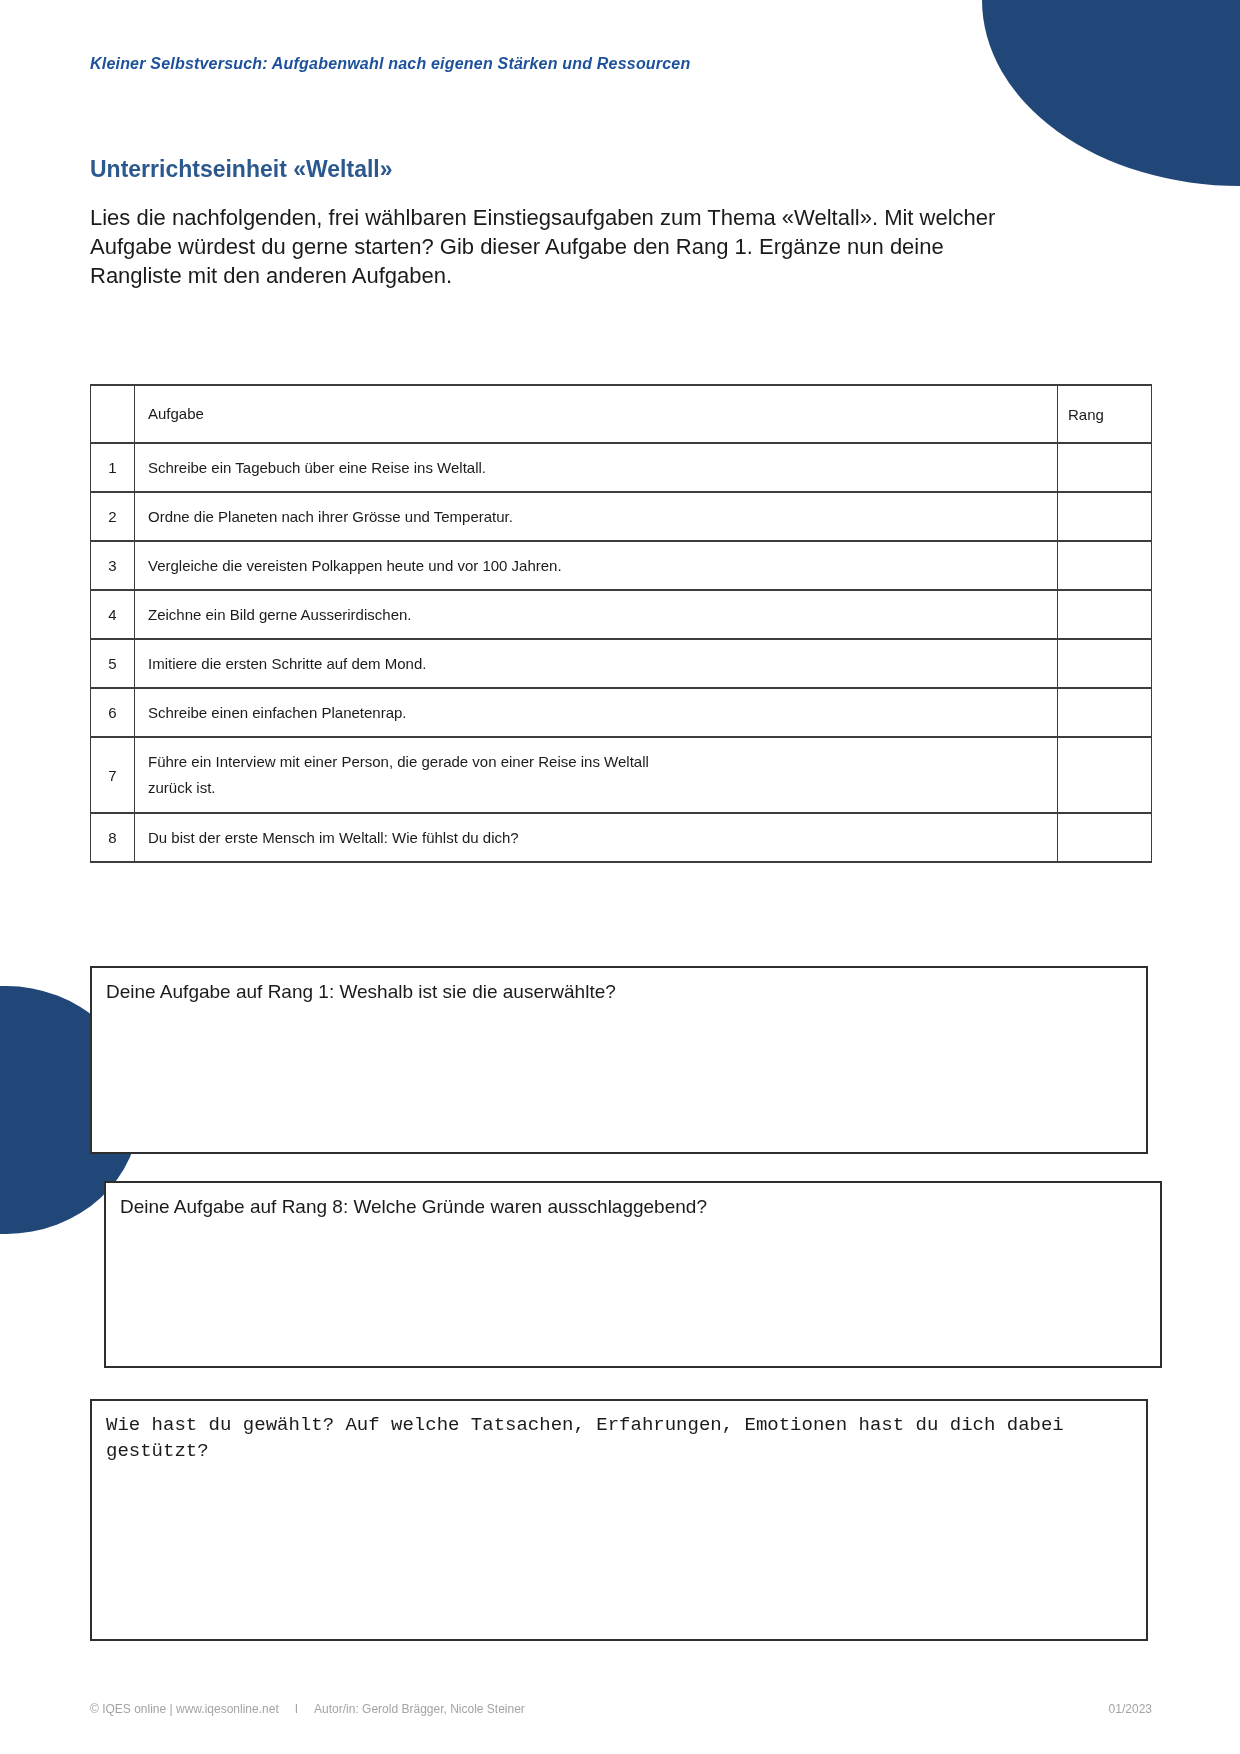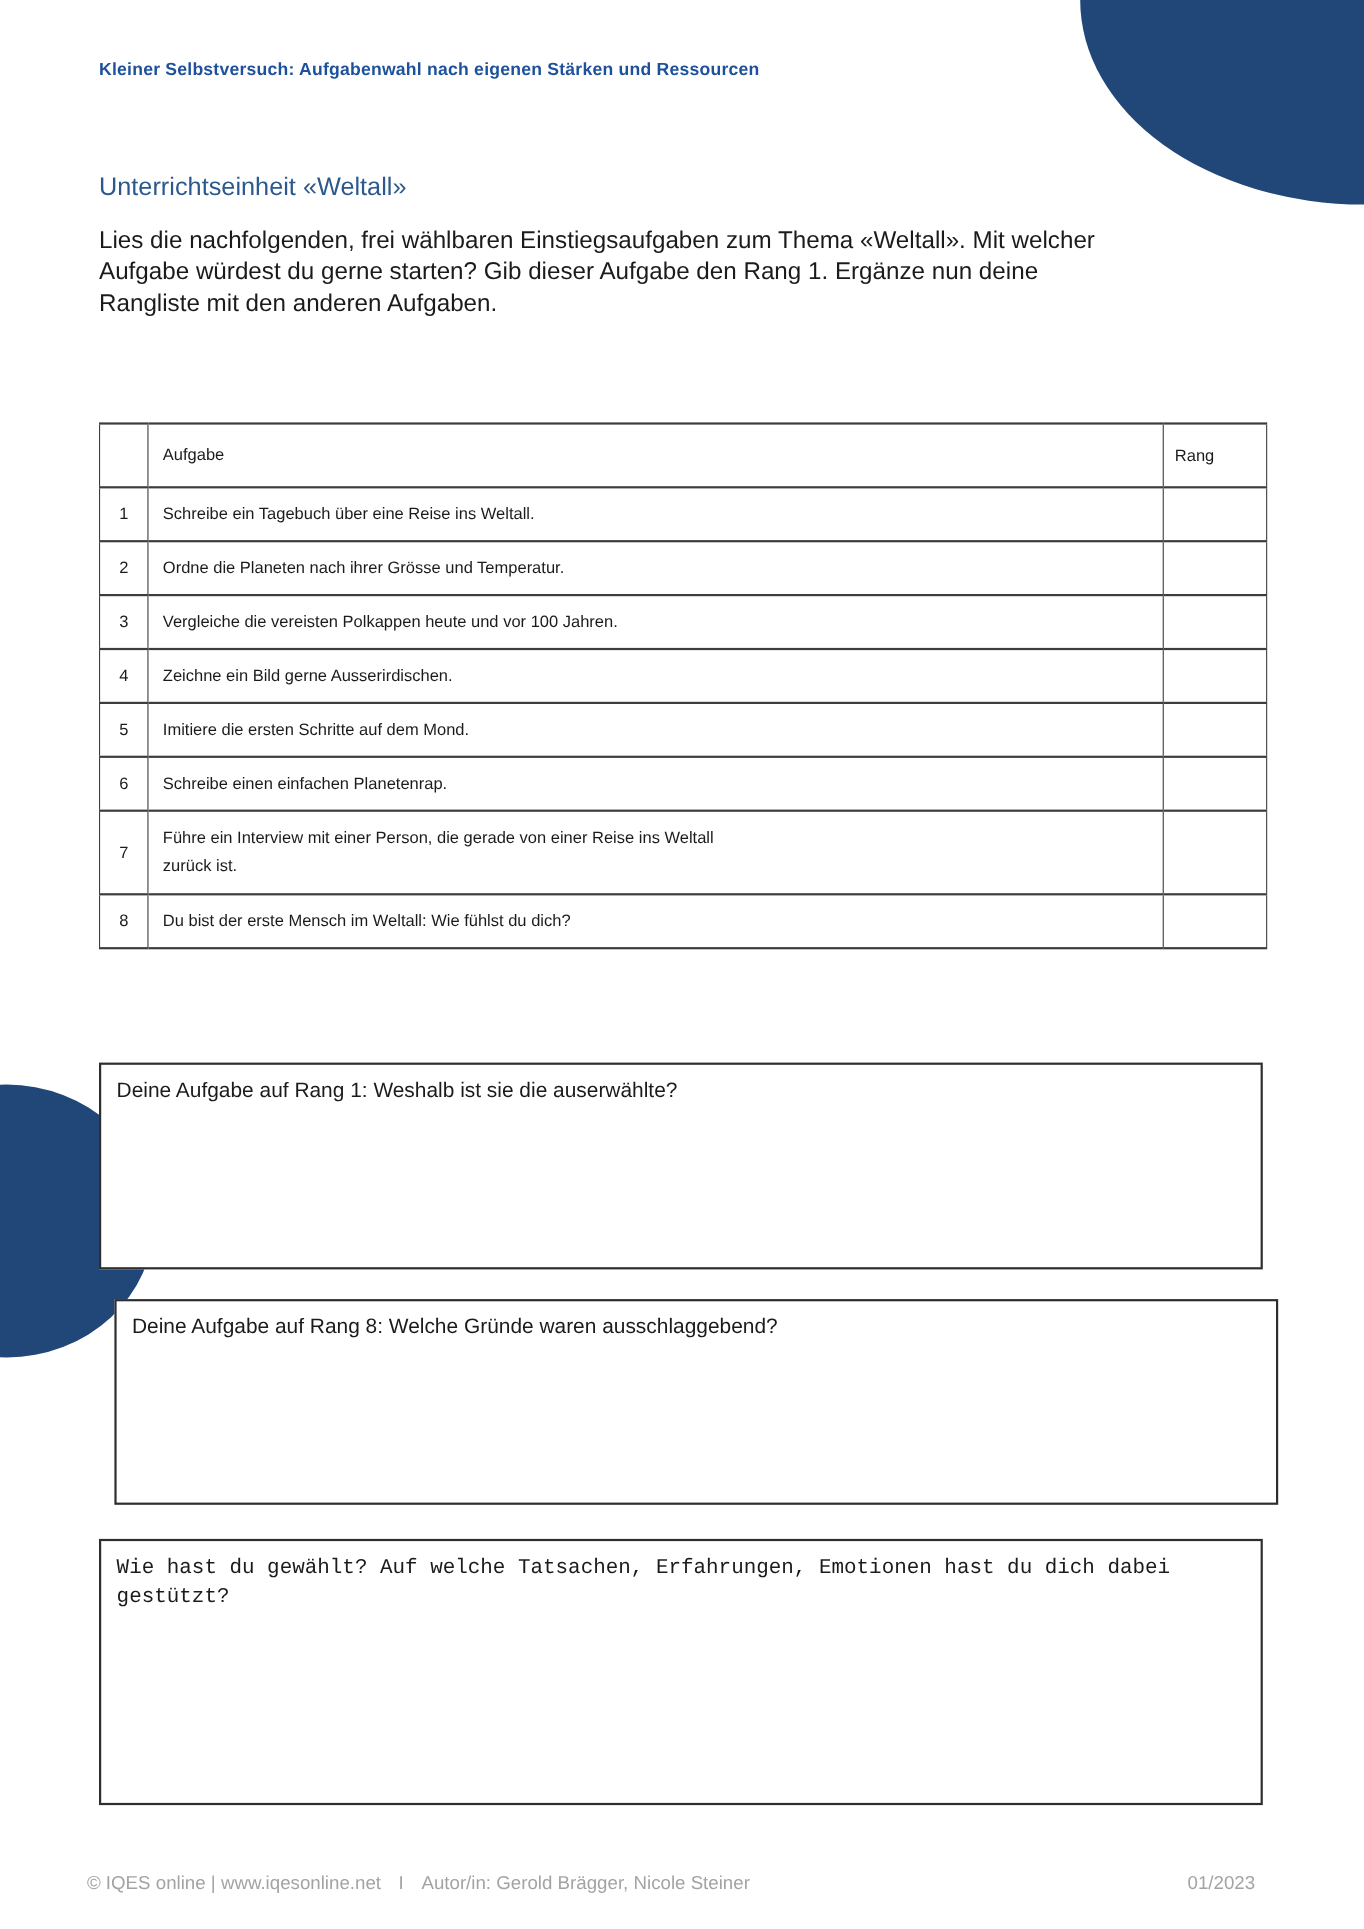--- a/index.html
+++ b/index.html
@@ -30,26 +30,27 @@
     border-radius: 50%;
   }
 
   .eyebrow {
     position: absolute;
     left: 90px; top: 55px;
     font-size: 16px;
     font-weight: bold;
     color: #1d519b;
     letter-spacing: 0.2px;
+    font-style: italic;
   }
   .doc-title {
     position: absolute;
     left: 90px; top: 156px;
     font-size: 23px;
-    font-weight: normal;
+    font-weight: bold;
     color: #2b598e;
   }
   .intro {
     position: absolute;
     left: 90px; top: 203px;
     width: 1010px;
     font-size: 22px;
     line-height: 29px;
     white-space: pre-line;
   }
@@ -92,26 +93,26 @@
     font-size: 19px;
     line-height: 26px;
   }
   #box-rank1 { top: 966px;  height: 188px; }
   #box-rank8 { top: 1181px; height: 187px; margin-left: 14px; }
   #box-how   { top: 1399px; height: 242px; font-family: Liberation Mono, monospace; }
 
   
   .footer {
     position: absolute;
-    left: 79px; top: 1702px;
+    left: 90px; top: 1702px;
     width: 1062px;
     display: flex;
     justify-content: space-between;
     align-items: baseline;
-    font-size: 17px;
+    font-size: 12px;
     color: #a3a3a3;
   }
   .footer .sep { margin: 0 16px; }
 </style>
 </head>
 <body>
 
 <div class="page">
 
   <div class="blob-top-right"></div>

